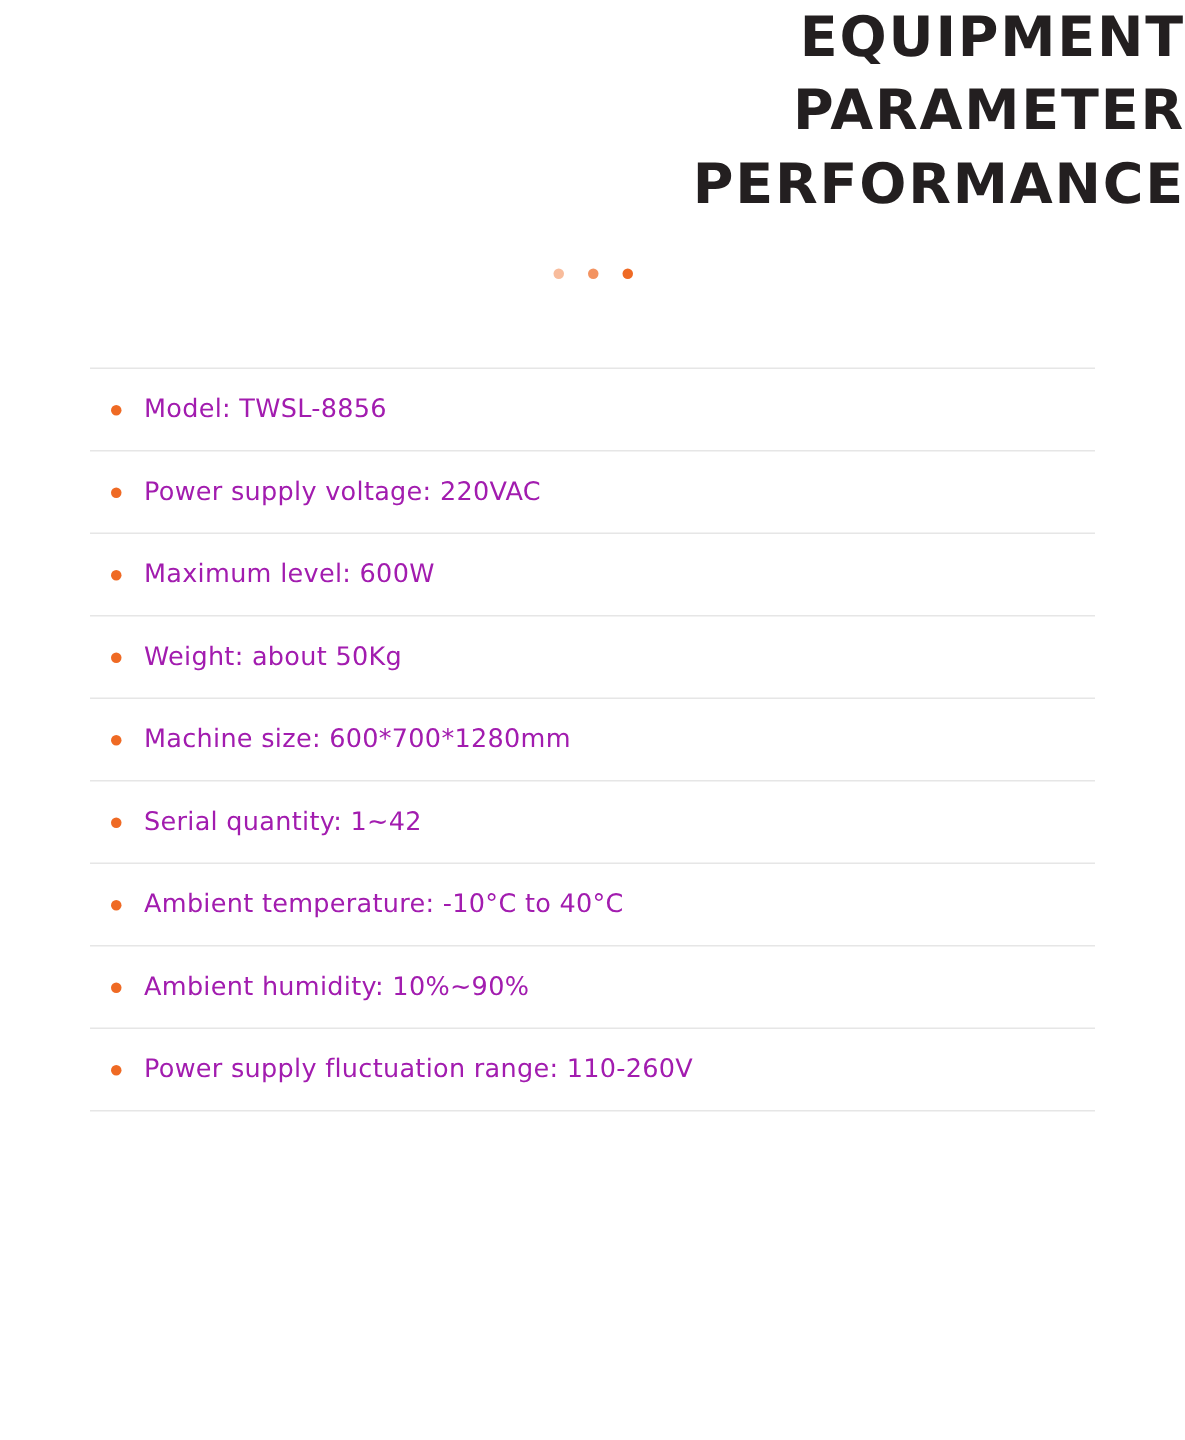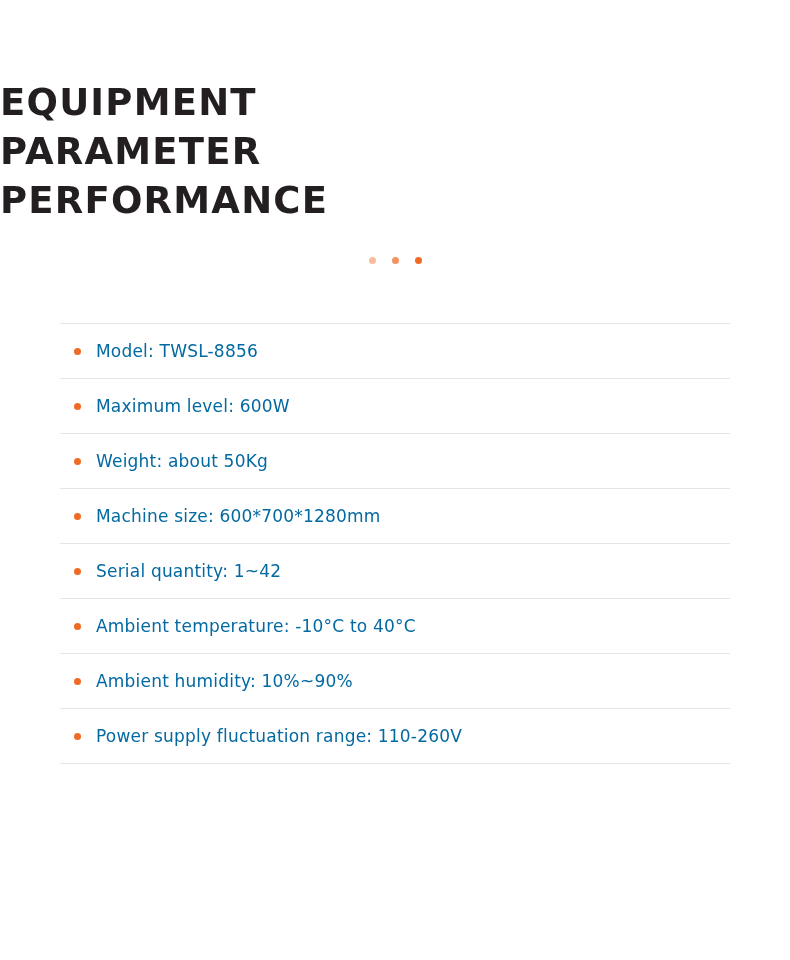--- a/index.html
+++ b/index.html
@@ -13,22 +13,21 @@
     font-family: "DejaVu Sans", sans-serif;
     overflow: hidden;
   }
   .page {
     width: 790px;
     height: 960px;
     position: relative;
     box-sizing: border-box;
   }
   .title-block {
-    padding-top: 78px;
-    text-align: left;
+    text-align: right;
   }
   .title-line {
     font-family: "DejaVu Sans", sans-serif;
     font-weight: 700;
     font-size: 37px;
     letter-spacing: 1.2px;
     color: #231f20;
     line-height: 49px;
     text-transform: uppercase;
   }
@@ -65,21 +64,21 @@
     width: 7px;
     height: 7px;
     border-radius: 50%;
     background: #ef6a24;
     flex: 0 0 auto;
     margin-right: 15px;
   }
   .spec-text {
     font-family: "DejaVu Sans", sans-serif;
     font-size: 17px;
-    color: #0369a1;
+    color: #a21caf;
     letter-spacing: 0.2px;
     white-space: nowrap;
   }
 </style>
 </head>
 <body>
 
 <div class="page">
 
   <div class="title-block">
@@ -91,20 +90,24 @@
       <span class="dot faded-1"></span>
       <span class="dot faded-2"></span>
       <span class="dot faded-3"></span>
     </div>
   </div>
 
   <div class="spec-list">
     <div class="spec-row">
       <span class="bullet"></span>
       <span class="spec-text">Model: TWSL-8856</span>
+    </div>
+    <div class="spec-row">
+      <span class="bullet"></span>
+      <span class="spec-text">Power supply voltage: 220VAC</span>
     </div>
     <div class="spec-row">
       <span class="bullet"></span>
       <span class="spec-text">Maximum level: 600W</span>
     </div>
     <div class="spec-row">
       <span class="bullet"></span>
       <span class="spec-text">Weight: about 50Kg</span>
     </div>
     <div class="spec-row">

